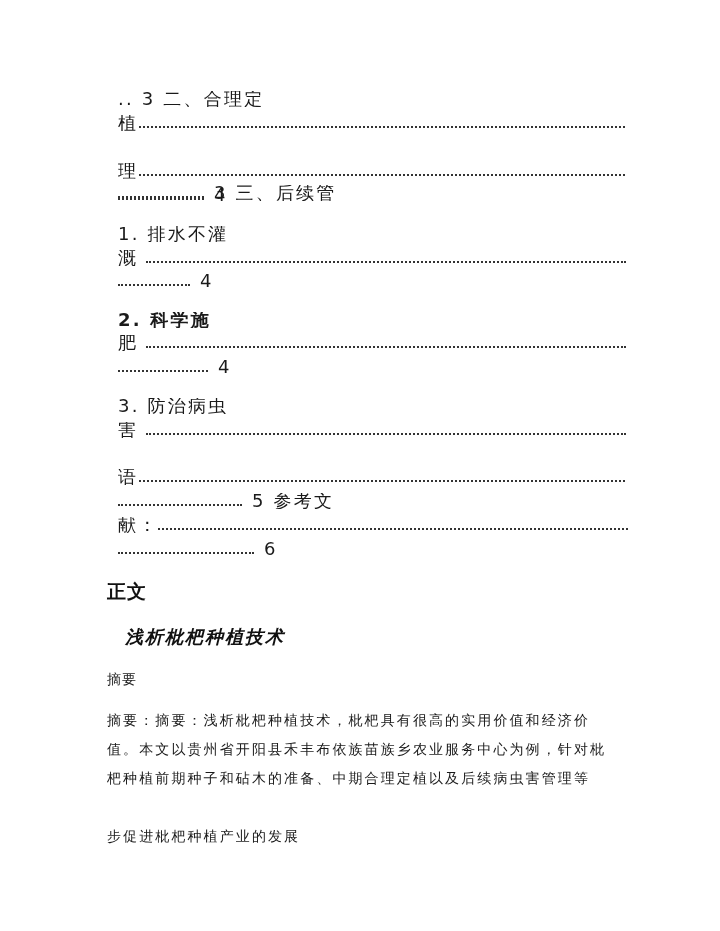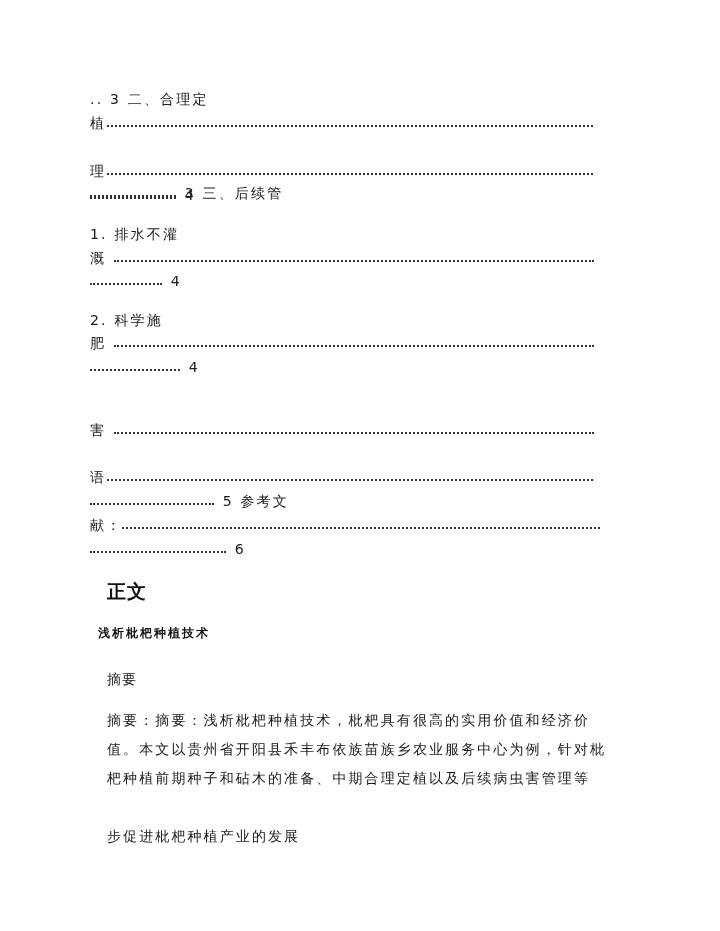--- a/index.html
+++ b/index.html
@@ -16,23 +16,23 @@
       color: #1a1a1a;
     }
     .page {
       position: absolute;
       left: 0; top: 0;
       width: 720px; height: 931px;
       background: #fff;
     }
     .line {
       position: absolute;
-      left: 90px;
+      left: 118px;
       white-space: nowrap;
-      font-size: 14px;
+      font-size: 18px;
       line-height: 16px;
       letter-spacing: 2.2px;
     }
     .toc-line {
       width: 510px;
       overflow: hidden;
     }
     .leader {
       display: inline-block;
       vertical-align: baseline;
@@ -46,26 +46,27 @@
       position: absolute;
       left: 107px;
       font-size: 19px;
       font-weight: bold;
       letter-spacing: 1px;
       white-space: nowrap;
       color: #111;
     }
     .heading-2 {
       position: absolute;
-      left: 98px;
-      font-size: 12px;
+      left: 125px;
+      font-size: 18px;
       font-weight: bold;
       letter-spacing: 2px;
       white-space: nowrap;
       color: #111;
+      font-style: italic;
     }
     .label {
       position: absolute;
       left: 107px;
       font-size: 14px;
       letter-spacing: 1px;
       color: #222;
       text-align: right;
     }
     .body-line {
@@ -111,33 +112,36 @@
 
   <div class="line toc-line" style="top:250px;">
     <span>溉</span><span class="leader" style="width:480px;margin-left:8px;"></span>
   </div>
 
   <div class="line toc-line" style="top:273px;">
     <span class="leader" style="width:72px;margin-left:0;"></span>
     <span>4</span>
   </div>
 
-  <div class="line toc-line" style="top:312px;">
+  <div class="line toc-line" style="top:312px;font-weight:bold;">
     <span>2. 科学施</span>
   </div>
 
   <div class="line toc-line" style="top:335px;">
     <span>肥</span><span class="leader" style="width:480px;margin-left:8px;"></span>
   </div>
 
   <div class="line toc-line" style="top:359px;">
     <span class="leader" style="width:90px;margin-left:0;"></span>
     <span>4</span>
   </div>
 
+  <div class="line toc-line" style="top:398px;">
+    <span>3. 防治病虫</span>
+  </div>
 
   <div class="line toc-line" style="top:422px;">
     <span>害</span><span class="leader" style="width:480px;margin-left:8px;"></span>
   </div>
 
 
   <div class="line toc-line" style="top:469px;">
     <span>语</span><span class="leader" style="width:486px;margin-left:1px;"></span>
   </div>
 

